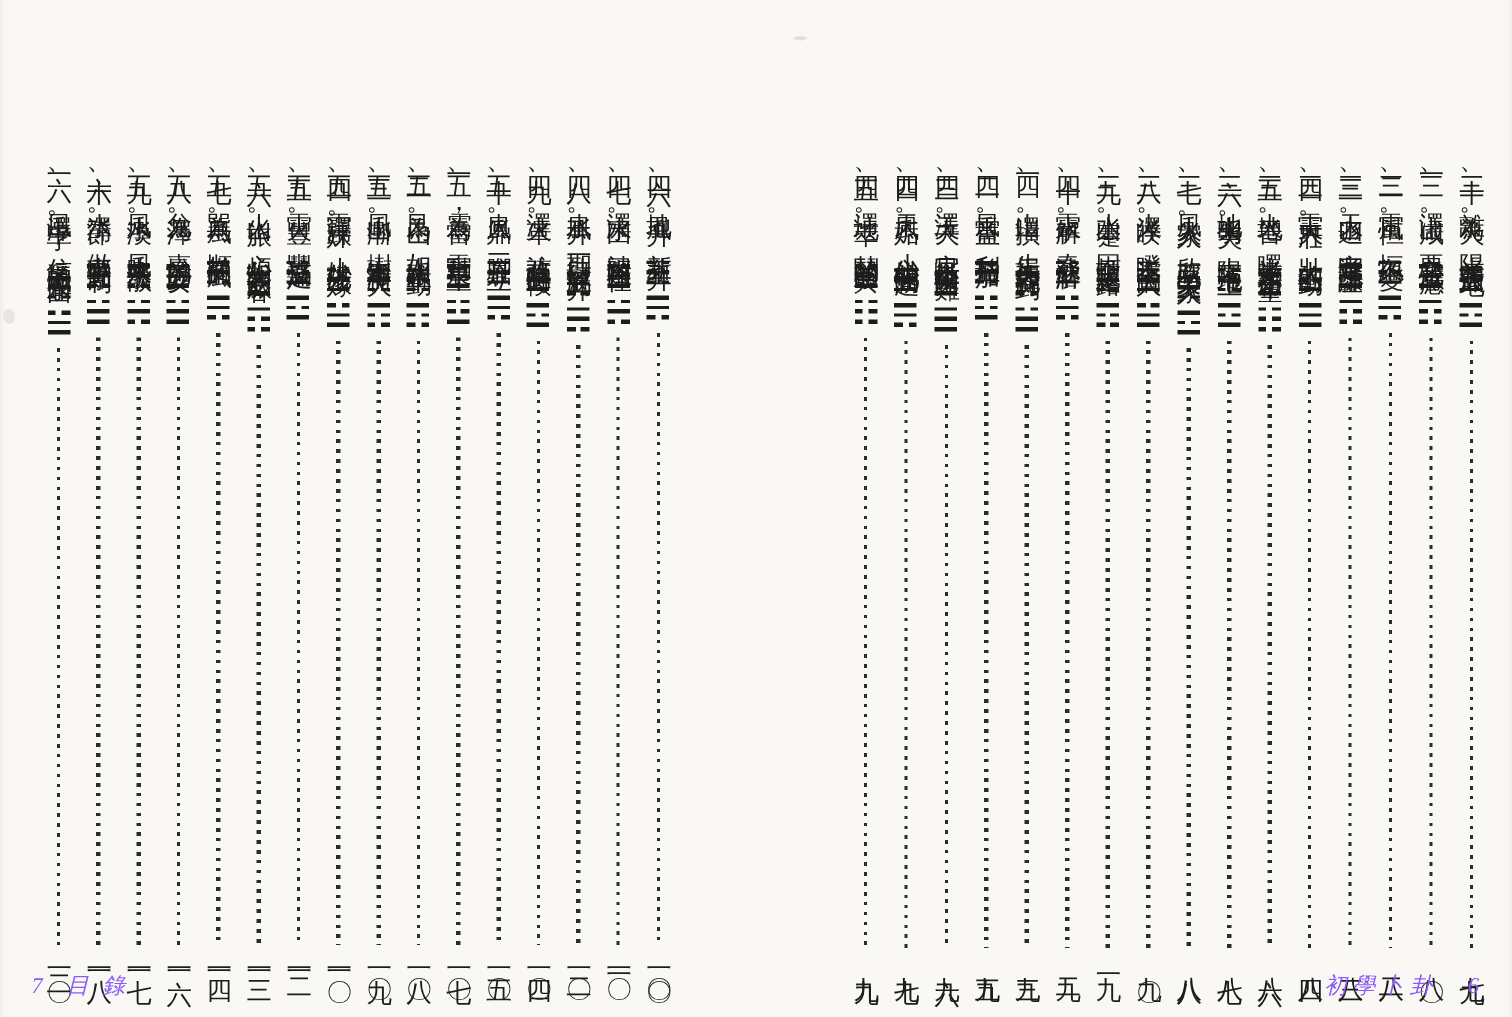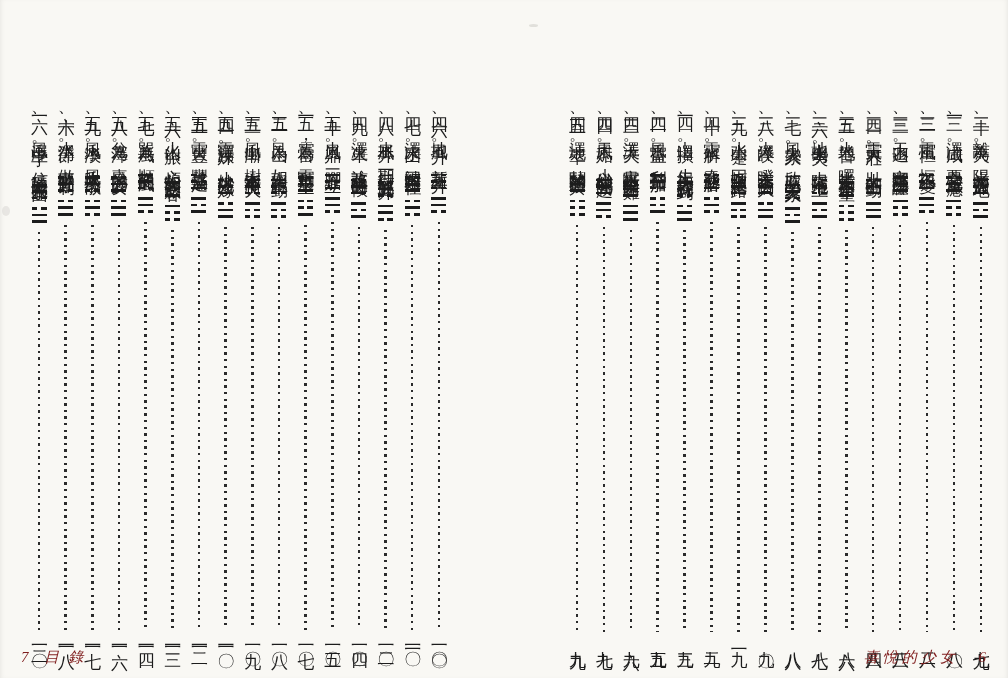--- a/index.html
+++ b/index.html
@@ -78,21 +78,21 @@
     width: 2.6px;
     margin: 7px 0 6px;
     background-image: repeating-linear-gradient(to bottom, #2b2b2b 0px, #2b2b2b 2.4px, transparent 2.4px, transparent 6.6px);
   }
 
   .footer {
     position: absolute;
     bottom: 11px;
     font-size: 15px;
     font-style: italic;
-    color: #7f1d1d;
+    color: #8b5cf6;
     white-space: nowrap;
   }
   .footer-left  { left: 15px; }
   .footer-right { right: 16px; }
   .footer .folio   { font-size: 15px; margin: 0 6px; letter-spacing: 0; }
   .footer .f-title { letter-spacing: 9px; margin-left: 6px; }
   .footer-right .f-title { letter-spacing: 4px; margin-right: 10px; }
 
   .scan-speck {
     position: absolute;
@@ -827,21 +827,21 @@
             <div class="hx-row broken">
               <span class="hx-seg"></span>
               <span class="hx-seg"></span>
             </div>
           </div>
     <div class="leader"></div>
     <div class="entry-page">九九</div>
   </div>
 </div>
     <div class="footer footer-right">
-      <span class="f-title">喜悅的少女</span>
+      <span class="f-title">初學卜卦</span>
       <span class="folio">6</span>
     </div>
   </section>
 
   <div class="scan-speck" style="left:529px; top:24px; width:9px; height:3px; opacity:.5;"></div>
   <div class="scan-speck" style="left:2px; top:206px; width:8px; height:10px; opacity:.35;"></div>
 
 </div>
 
 </body></html>

